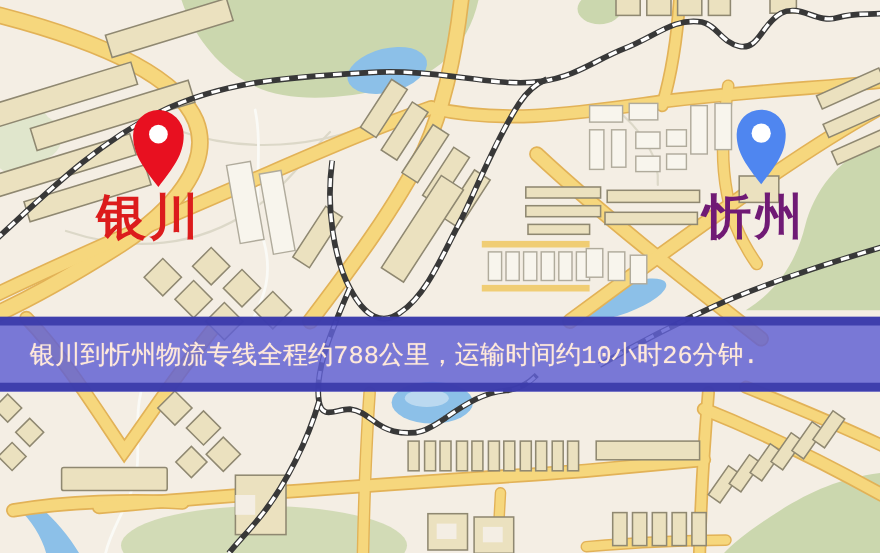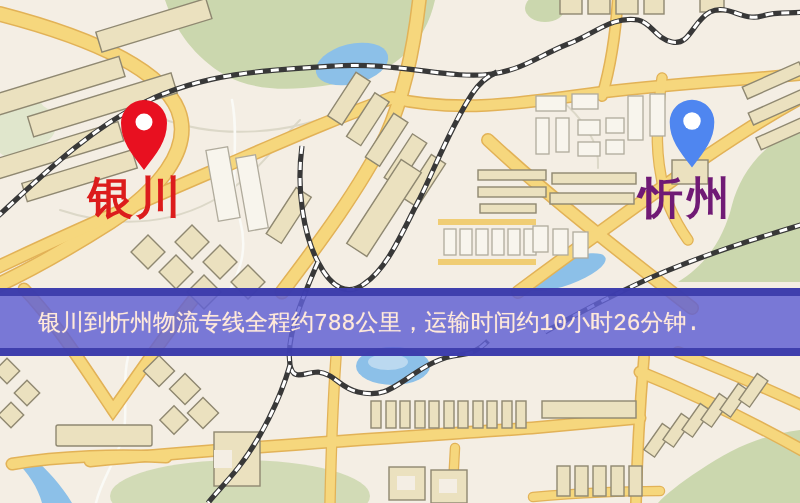--- a/index.html
+++ b/index.html
@@ -26,21 +26,21 @@
   .city-label{position:absolute;font-weight:700;line-height:1;white-space:nowrap;
               letter-spacing:3px;user-select:none}
   .city-label.origin{left:88px;top:179px;font-size:45px;color:#dc1c1c}
   .city-label.dest{left:639px;top:179px;font-size:44px;color:#701a75}
 
   .banner{position:absolute;left:0;right:0;top:288px;height:68px;box-sizing:border-box;
           background:rgba(97,97,211,.84);
           border-top:8px solid rgba(56,56,168,.9);
           border-bottom:8px solid rgba(56,56,168,.9);
           display:flex;align-items:center}
-  .banner span{color:#ffe9da;font-size:23px;padding-left:38px;white-space:nowrap;
+  .banner span{color:#ffe9da;font-size:23px;padding-left:27px;white-space:nowrap;
                letter-spacing:0;text-shadow:0 0 1px rgba(255,235,220,.6)}
 </style>
 </head>
 <body>
 
 <div class="stage">
 
 <svg class="map-svg" width="800" height="503" viewBox="0 0 800 503">
 
   <defs>

